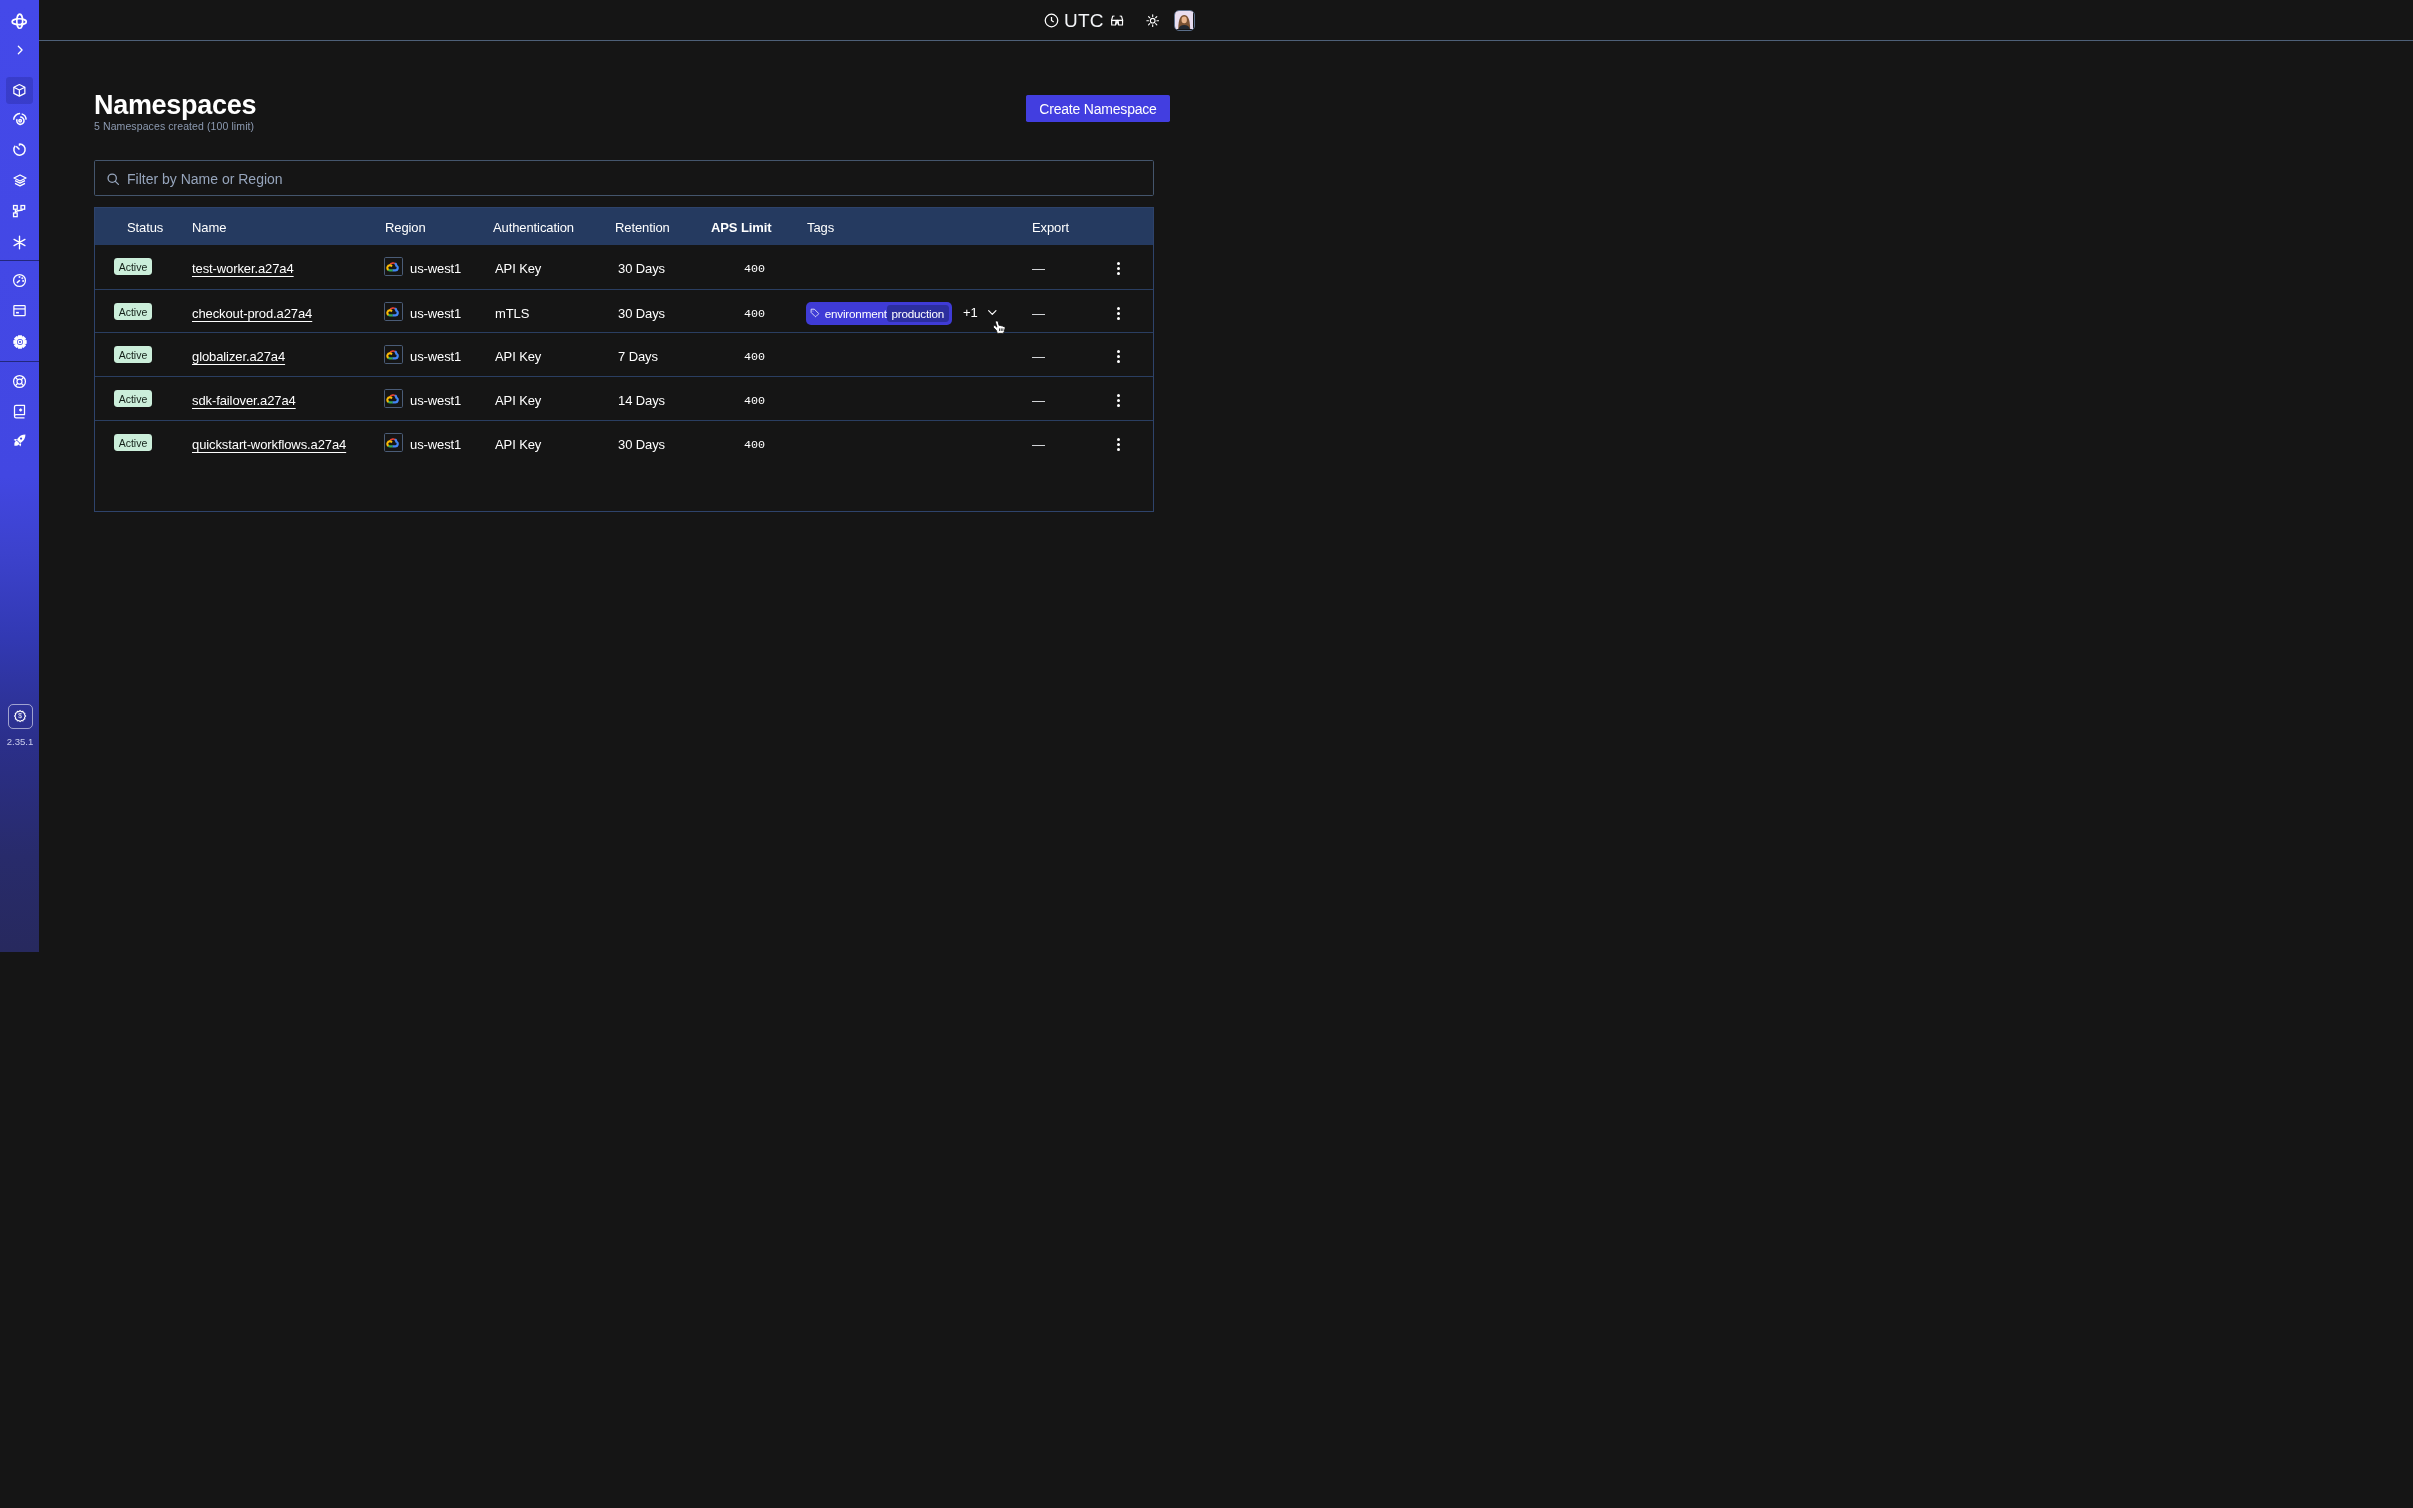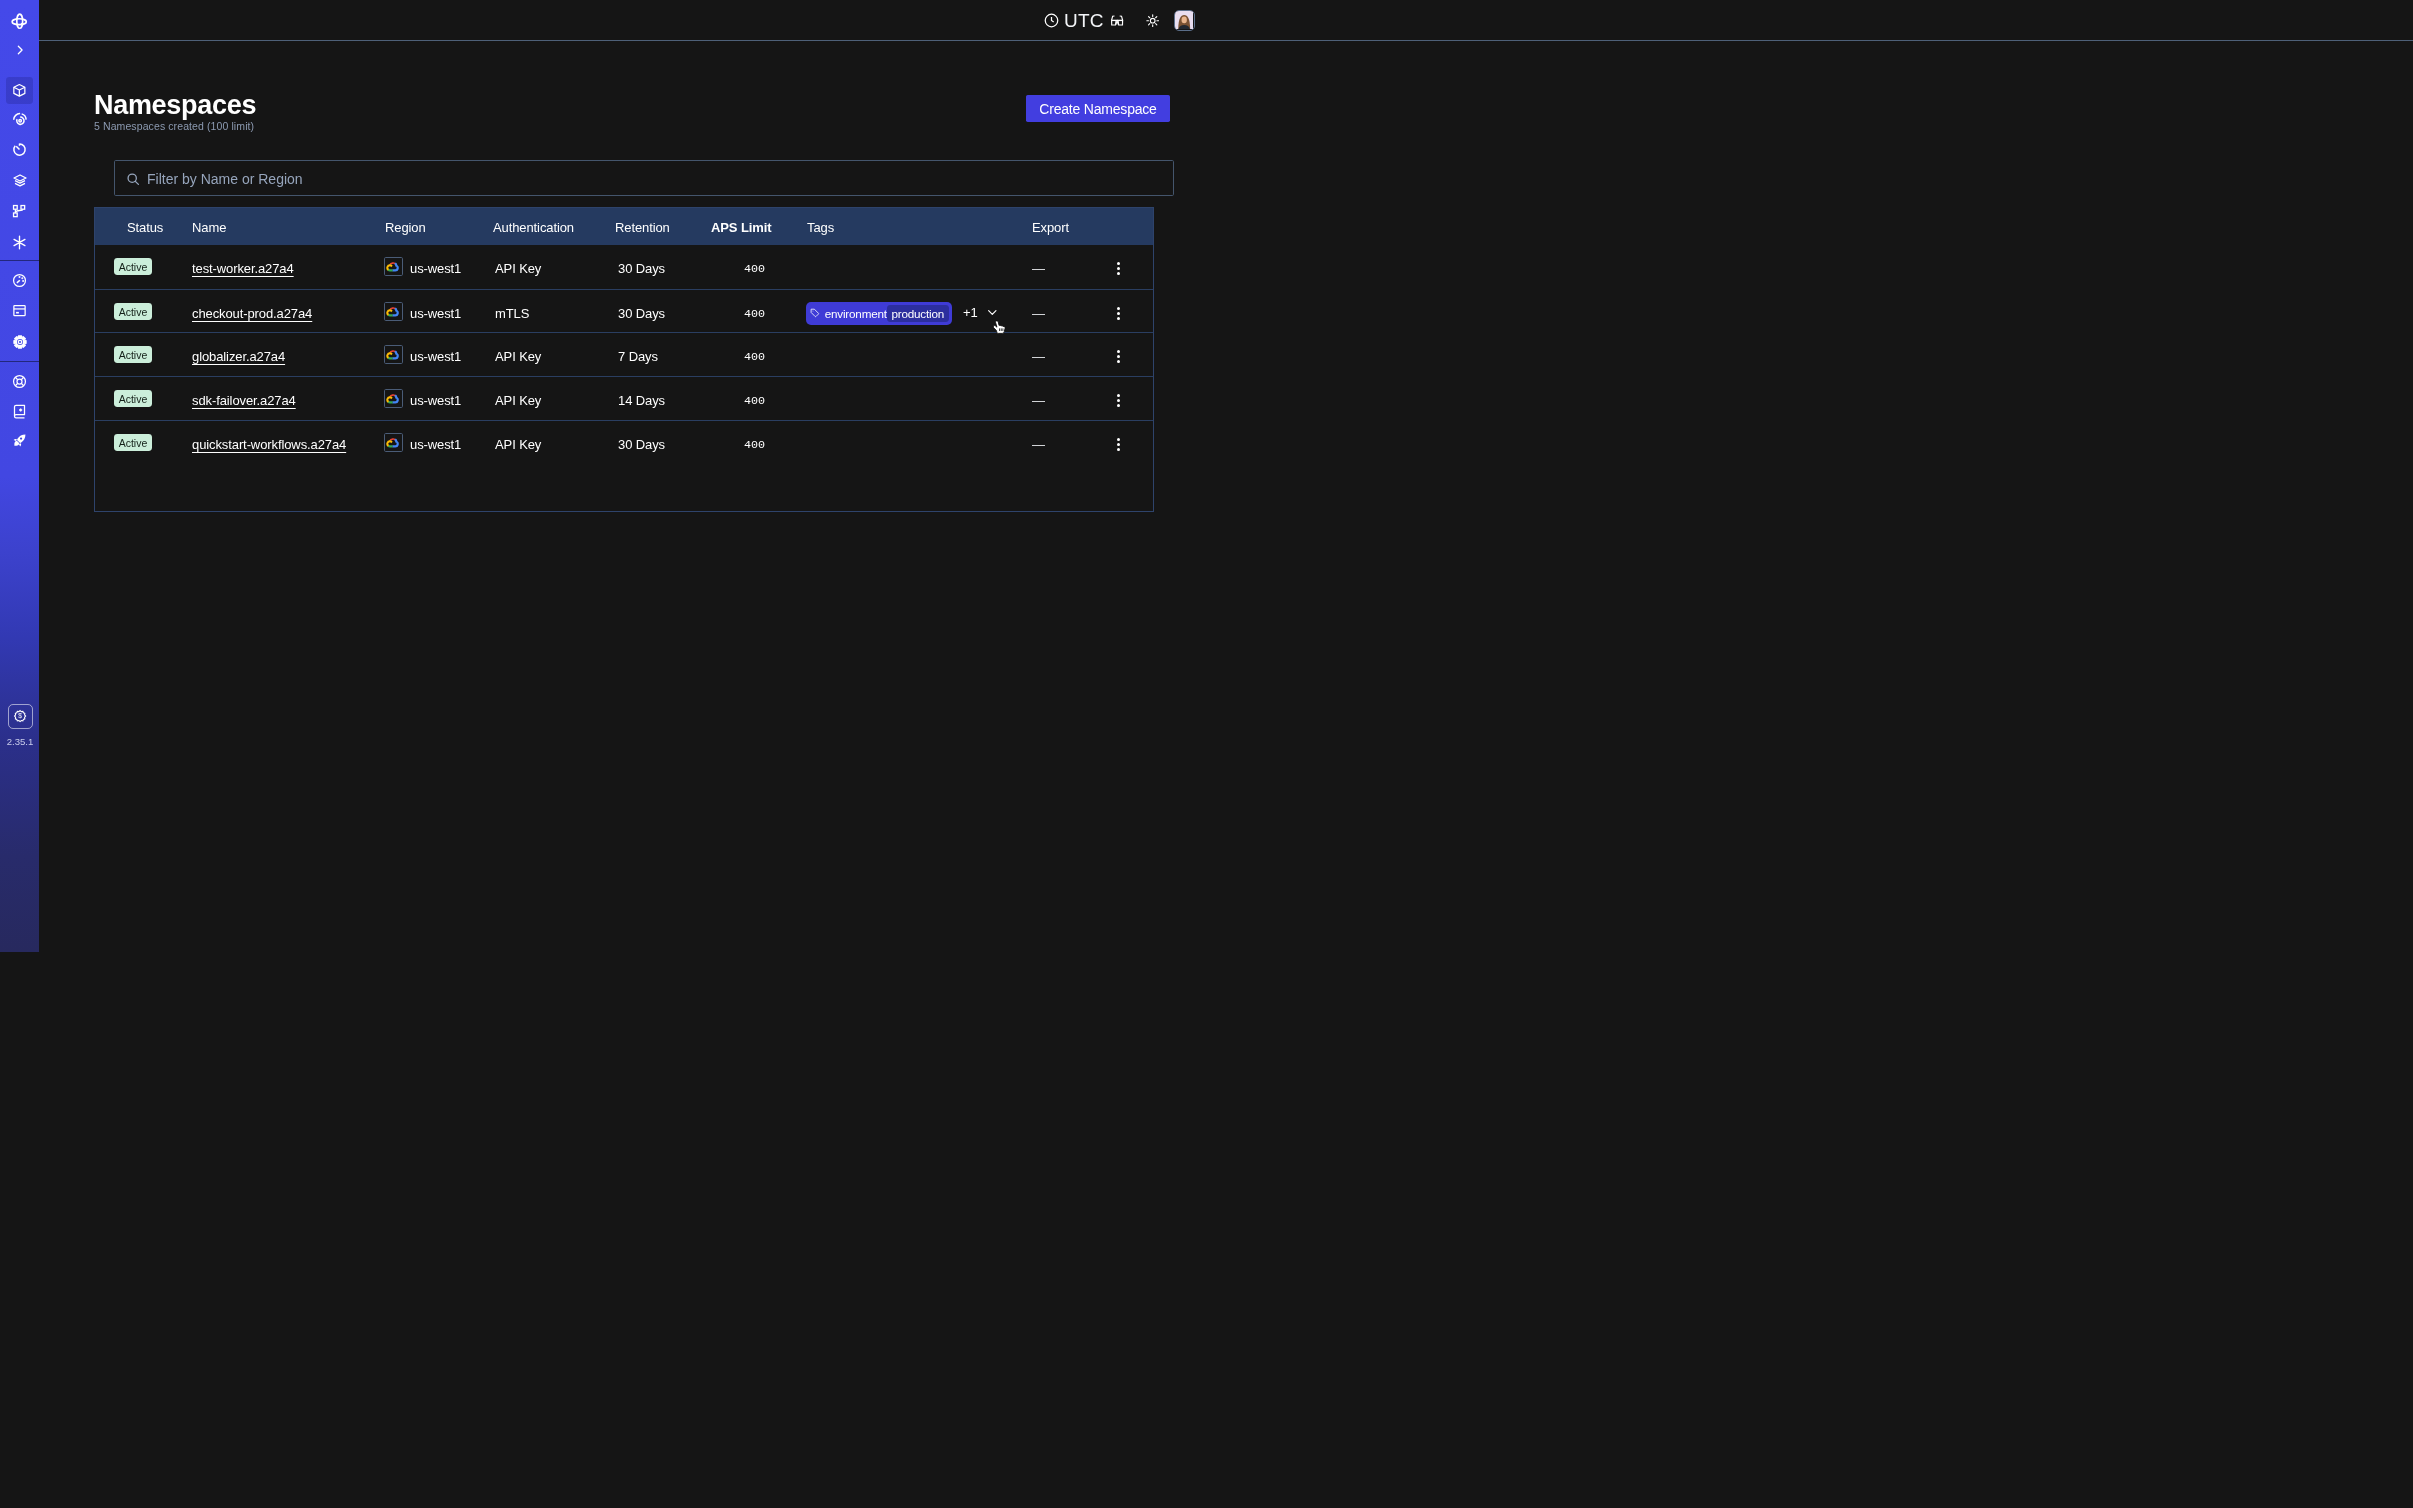--- a/index.html
+++ b/index.html
@@ -20,21 +20,21 @@
   #utc { position:absolute; top:14px; left:1025px; color:#f2f4f7; font-size:19px; line-height:13px; letter-spacing:0.2px; }
   #avatar { position:absolute; left:1135px; top:10px; width:20.5px; height:20.5px; border-radius:5px; border:1.3px solid #5b6e89; overflow:hidden; }
 
   
   #h1 { position:absolute; left:94px; top:92px; font-size:27px; line-height:27px; font-weight:700; color:#fff; letter-spacing:-0.3px;}
   #sub { position:absolute; left:94px; top:121px; font-size:10.5px; line-height:10.5px; color:#8c9ab1; letter-spacing:0.1px; }
   #createBtn { position:absolute; left:1010px; top:95px; width:144px; height:27px; background:#423ee0; border-radius:1.7px;
     color:#fff; font-size:14px; letter-spacing:-0.2px; display:flex; align-items:center; justify-content:center;margin-left:16px; }
 
   
-  #search { position:absolute; left:94px; top:160px; width:1060px; height:36px; border:0.8px solid #44556c; border-radius:1.7px;margin-left:20px; }
+  #search { position:absolute; left:94px; top:160px; width:1060px; height:36px; border:0.8px solid #44556c; border-radius:1.7px; }
   #search .ph { position:absolute; left:32px; top:10px; font-size:14px; color:#96a5bc; }
   #search svg { position:absolute; left:10.5px; top:11px; }
 
   
   #table { position:absolute; left:94px; top:207px; width:1060px; height:305px; border:0.8px solid #2e436b; }
   #thead { position:absolute; left:0; top:0; right:0; height:37px; background:#253a60; }
   #thead span { position:absolute; top:1.3px; margin-left:-1px; line-height:37px; color:#fff; font-size:13px; font-weight:400; letter-spacing:-0.1px; }
   .row { position:absolute; left:0; right:0; height:44px; }
   .row + .row { border-top:0.8px solid #2a3e61; }
   #rows { position:absolute; left:0; top:37px; right:0; height:219px; }

